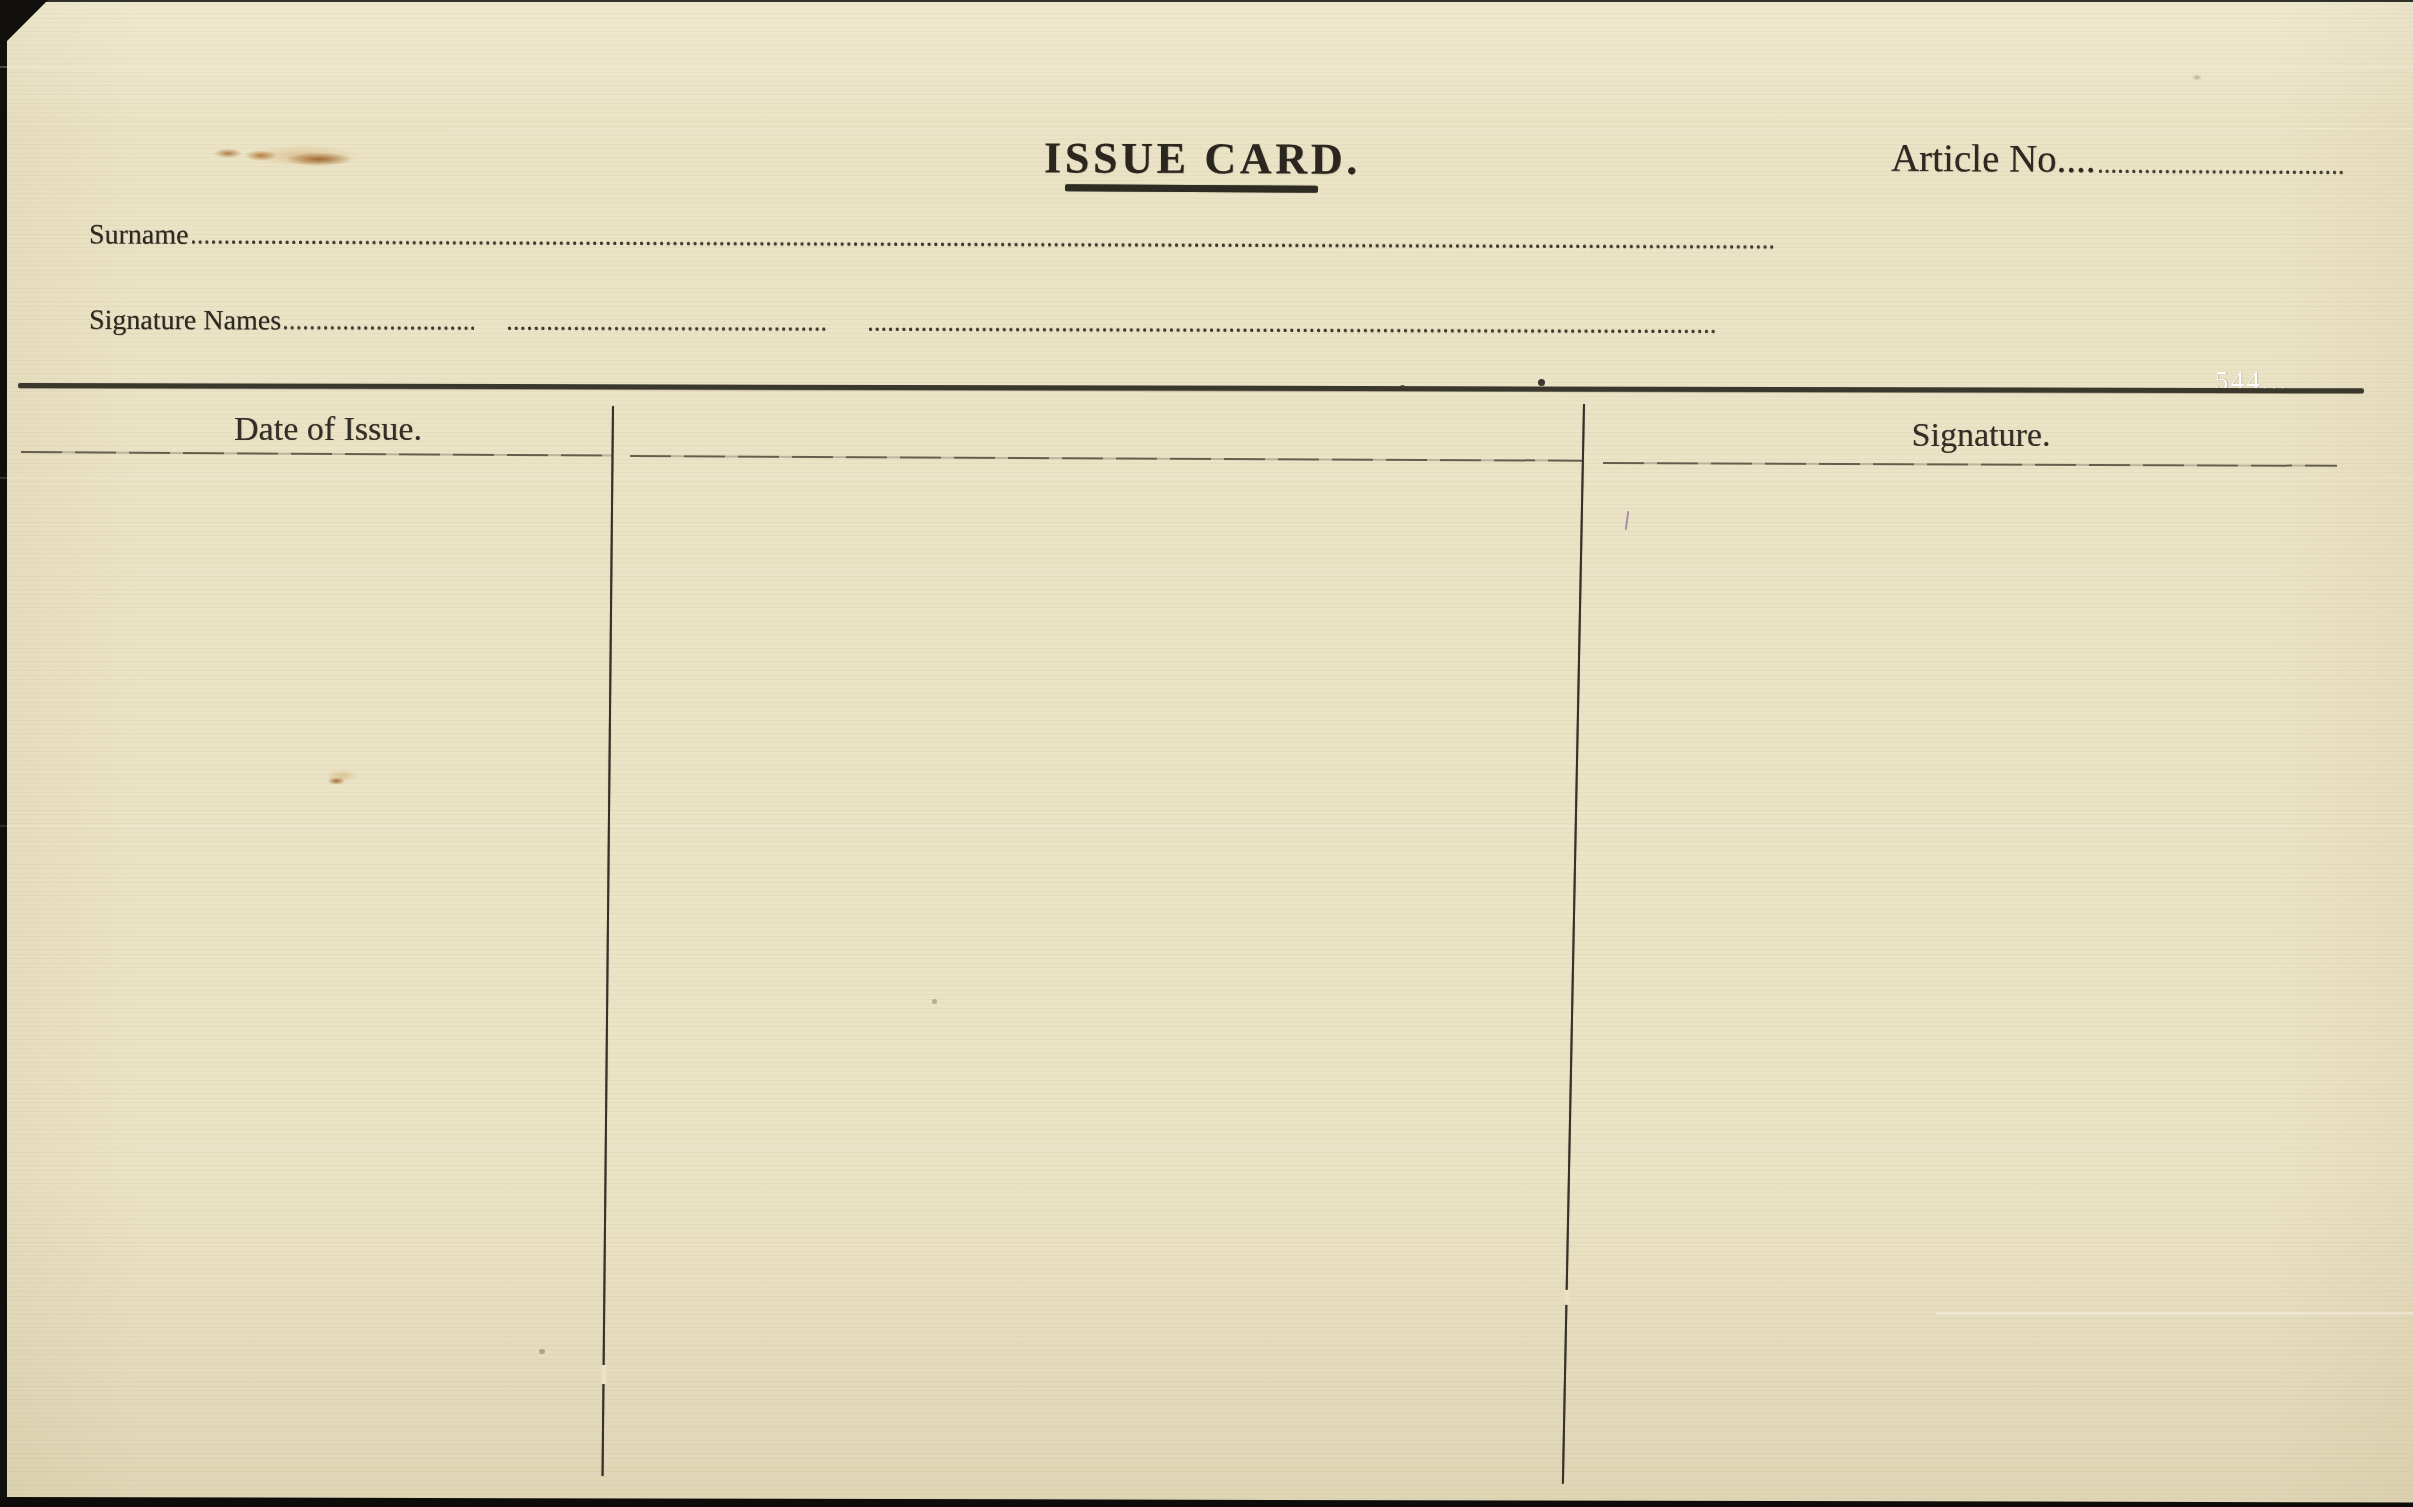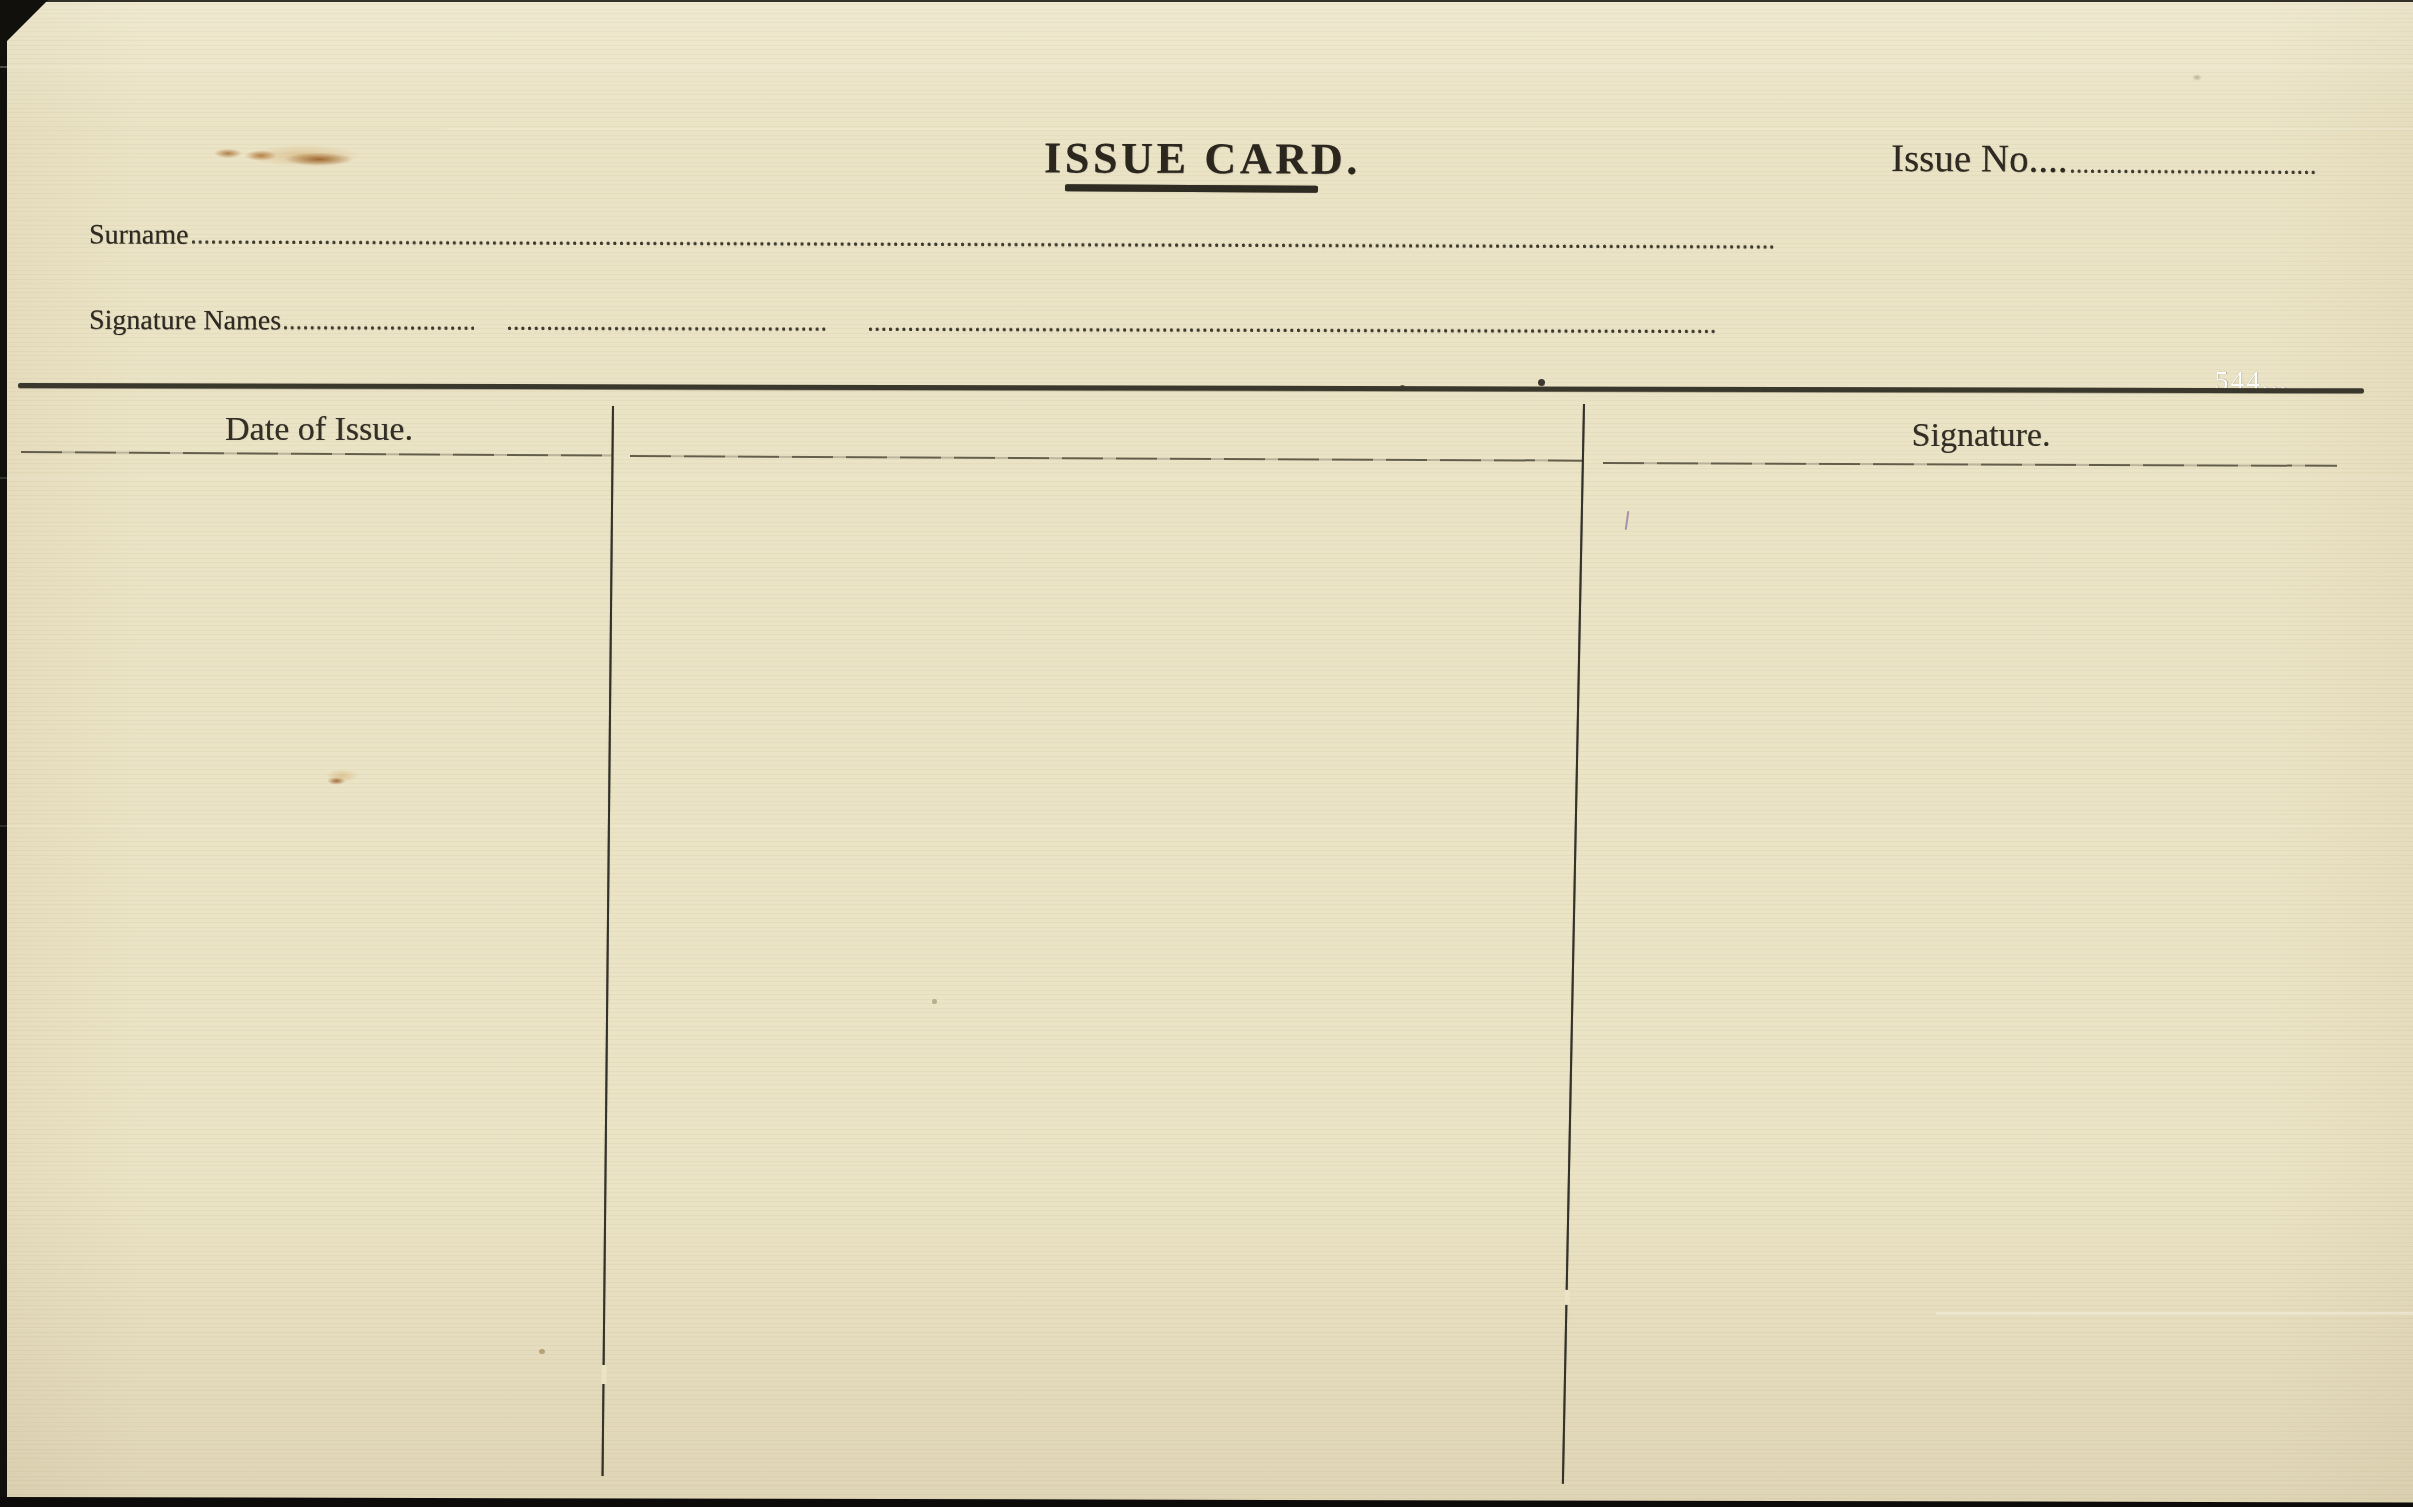--- a/index.html
+++ b/index.html
@@ -160,21 +160,21 @@
   <div class="speck speck2"></div>
   <div class="speck speck3"></div>
   <div class="speck speck4"></div>
   <div class="speck speck5"></div>
   <div class="purple-mark"></div>
 
   <div class="title ink">ISSUE CARD.</div>
   <div class="title-underline"></div>
 
   <div class="row serial-row">
-    <span class="label ink">Issue No....</span>
+    <span class="label ink">Article No....</span>
     <span class="leader" style="width:246px"></span>
   </div>
 
   <div class="row surname-row">
     <span class="label ink">Surname</span>
     <span class="leader" style="width:1582px"></span>
   </div>
 
   <div class="row christian-row">
     <span class="label ink">Signature Names</span>
@@ -182,21 +182,21 @@
     <span class="gap" style="width:34px"></span>
     <span class="leader" style="width:320px;margin-left:0"></span>
     <span class="gap" style="width:41px"></span>
     <span class="leader" style="width:849px;margin-left:0"></span>
   </div>
 
   <div class="form-number ink">544...</div>
 
   <div class="rule-heavy"></div>
 
-  <div class="col-header" style="left:36px;top:410px;width:566px">Date of Issue.</div>
+  <div class="col-header" style="left:45px;top:410px;width:566px">Date of Issue.</div>
   <div class="col-header" style="left:1646px;top:416px;width:670px">Signature.</div>
 
   <div class="rule-thin u1"></div>
   <div class="rule-thin u2"></div>
   <div class="rule-thin u3"></div>
 
   <div class="divider d1">
     <span class="break" style="top:959px;height:19.4px"></span>
   </div>
   <div class="divider d2">

